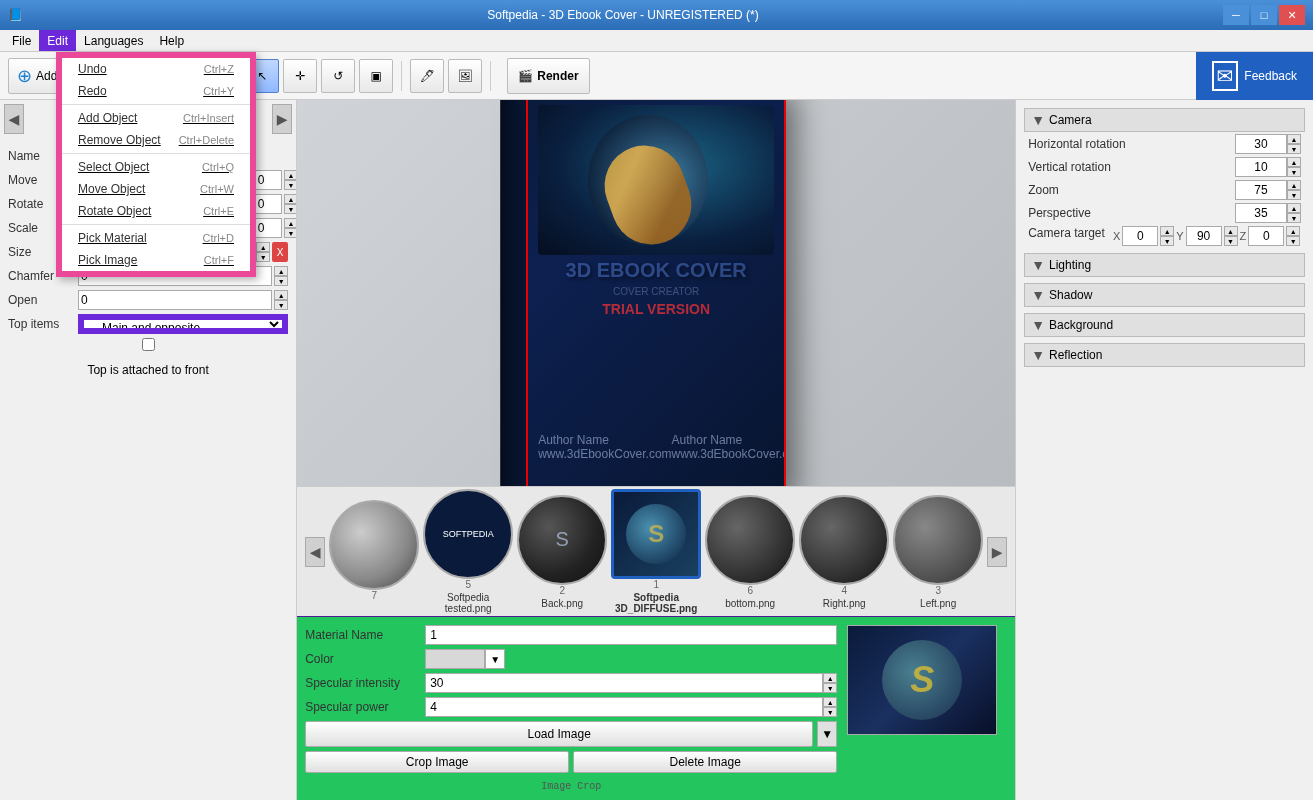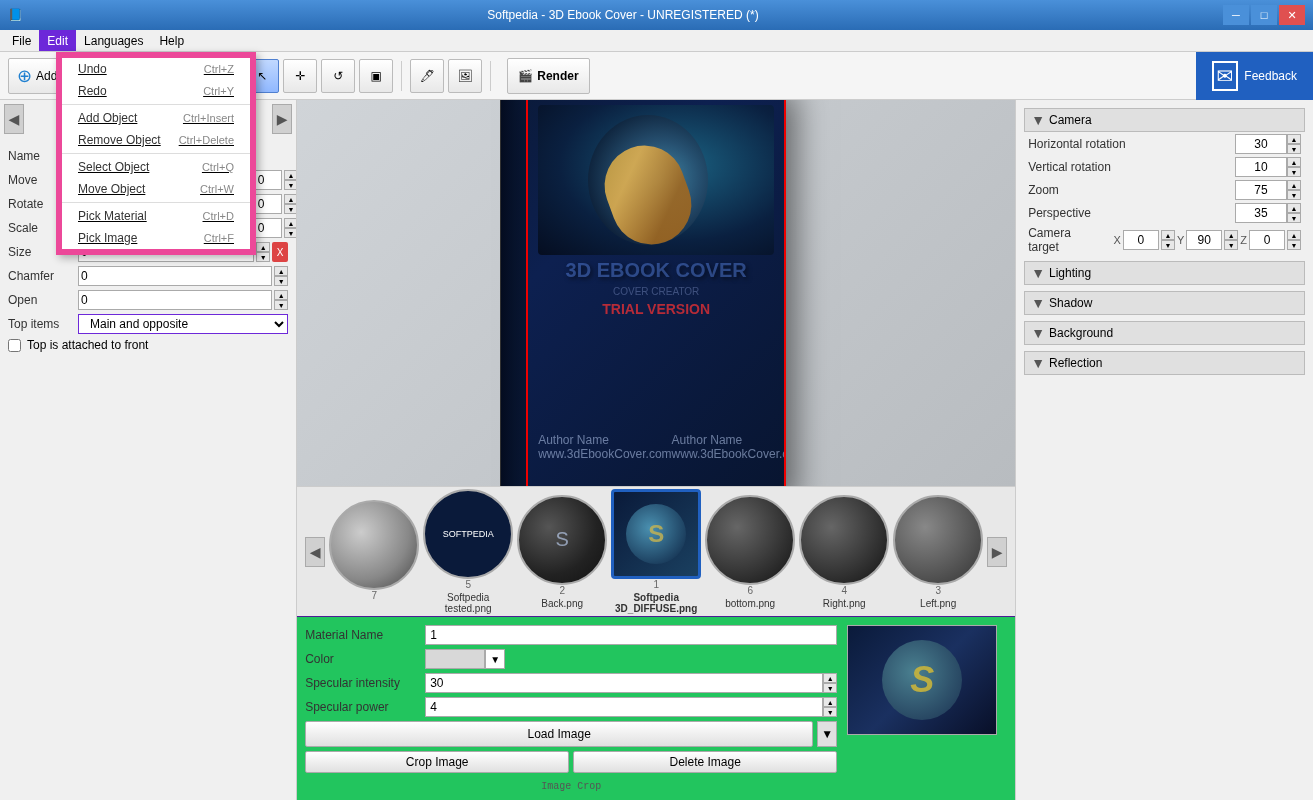--- a/index.html
+++ b/index.html
@@ -104,24 +104,24 @@
     .prop-label { width: 70px; color: #333; flex-shrink: 0; }
     .prop-input { flex: 1; border: 1px solid #aaa; height: 20px; padding: 0 2px; background: white; }
     .prop-input-sm { width: 42px; border: 1px solid #aaa; height: 20px; padding: 0 2px; background: white; text-align: center; }
     .prop-spin { display: flex; flex-direction: column; }
     .spin-up, .spin-down { width: 14px; height: 10px; border: 1px solid #aaa; background: #e8e8e8; cursor: pointer; display: flex; align-items: center; justify-content: center; font-size: 7px; line-height: 1; }
     .xyz-group { display: flex; align-items: center; gap: 2px; flex: 1; }
     .xyz-label { font-size: 11px; color: #555; width: 12px; }
     .x-btn { width: 16px; height: 20px; background: #d44; color: white; border: none; cursor: pointer; font-size: 10px; border-radius: 2px; }
 
     
-    select { border: 1px solid #6d28d9; height: 20px; background: white; padding: 0 7px; width: 100%; }
-
-    
-    .checkbox-row { display: flex; align-items: center; gap: 6px; margin: 4px 0; }
+    select { border: 6px solid #6d28d9; height: 20px; background: white; padding: 0 14px; width: 100%; }
+
+    
+    .checkbox-row { display: flex; align-items: center; gap: 12px; margin: 4px 0; flex-direction: column; }
 
     
     .nav-arrow {
       width: 20px;
       height: 30px;
       background: #d0d0d0;
       border: 1px solid #aaa;
       cursor: pointer;
       display: flex; align-items: center; justify-content: center;
       font-size: 14px;
@@ -246,21 +246,21 @@
     .section-toggle { font-size: 14px; color: #555; }
 
     .right-prop-row { display: flex; align-items: center; margin-bottom: 3px; padding: 0 4px; gap: 40px; }
     .right-label { flex: 1; color: #333; }
     .right-input { width: 52px; border: 1px solid #aaa; height: 20px; padding: 0 2px; text-align: center; background: white; }
     .right-spin-group { display: flex; align-items: center; }
     .right-spin { display: flex; flex-direction: column; }
     .rs-btn { width: 14px; height: 10px; border: 1px solid #aaa; background: #e8e8e8; cursor: pointer; display: flex; align-items: center; justify-content: center; font-size: 7px; }
 
     
-    .cam-target-row { display: flex; align-items: center; gap: 12px; padding: 0 4px; margin-bottom: 3px; }
+    .cam-target-row { display: flex; align-items: flex-start; gap: 4px; padding: 0 4px; margin-bottom: 3px; }
     .cam-target-label { color: #333; margin-right: 4px; }
     .cam-xyz { display: flex; align-items: center; gap: 2px; }
     .cam-xyz-l { font-size: 11px; color: #555; }
     .cam-xyz-input { width: 36px; border: 1px solid #aaa; height: 20px; text-align: center; background: white; }
 
     
     #material-panel {
       background: #22c55e;
       border-top: 1px solid #4c1d95;
       padding: 8px;
@@ -789,20 +789,24 @@
   </div>
   <div class="edit-menu-sep"></div>
   <div class="edit-menu-item">
     <span>Select Object</span>
     <span class="shortcut">Ctrl+Q</span>
   </div>
   <div class="edit-menu-item">
     <span>Move Object</span>
     <span class="shortcut">Ctrl+W</span>
   </div>
+  <div class="edit-menu-item">
+    <span>Rotate Object</span>
+    <span class="shortcut">Ctrl+E</span>
+  </div>
   <div class="edit-menu-sep"></div>
   <div class="edit-menu-item">
     <span>Pick Material</span>
     <span class="shortcut">Ctrl+D</span>
   </div>
   <div class="edit-menu-item">
     <span>Pick Image</span>
     <span class="shortcut">Ctrl+F</span>
   </div>
 </div>

